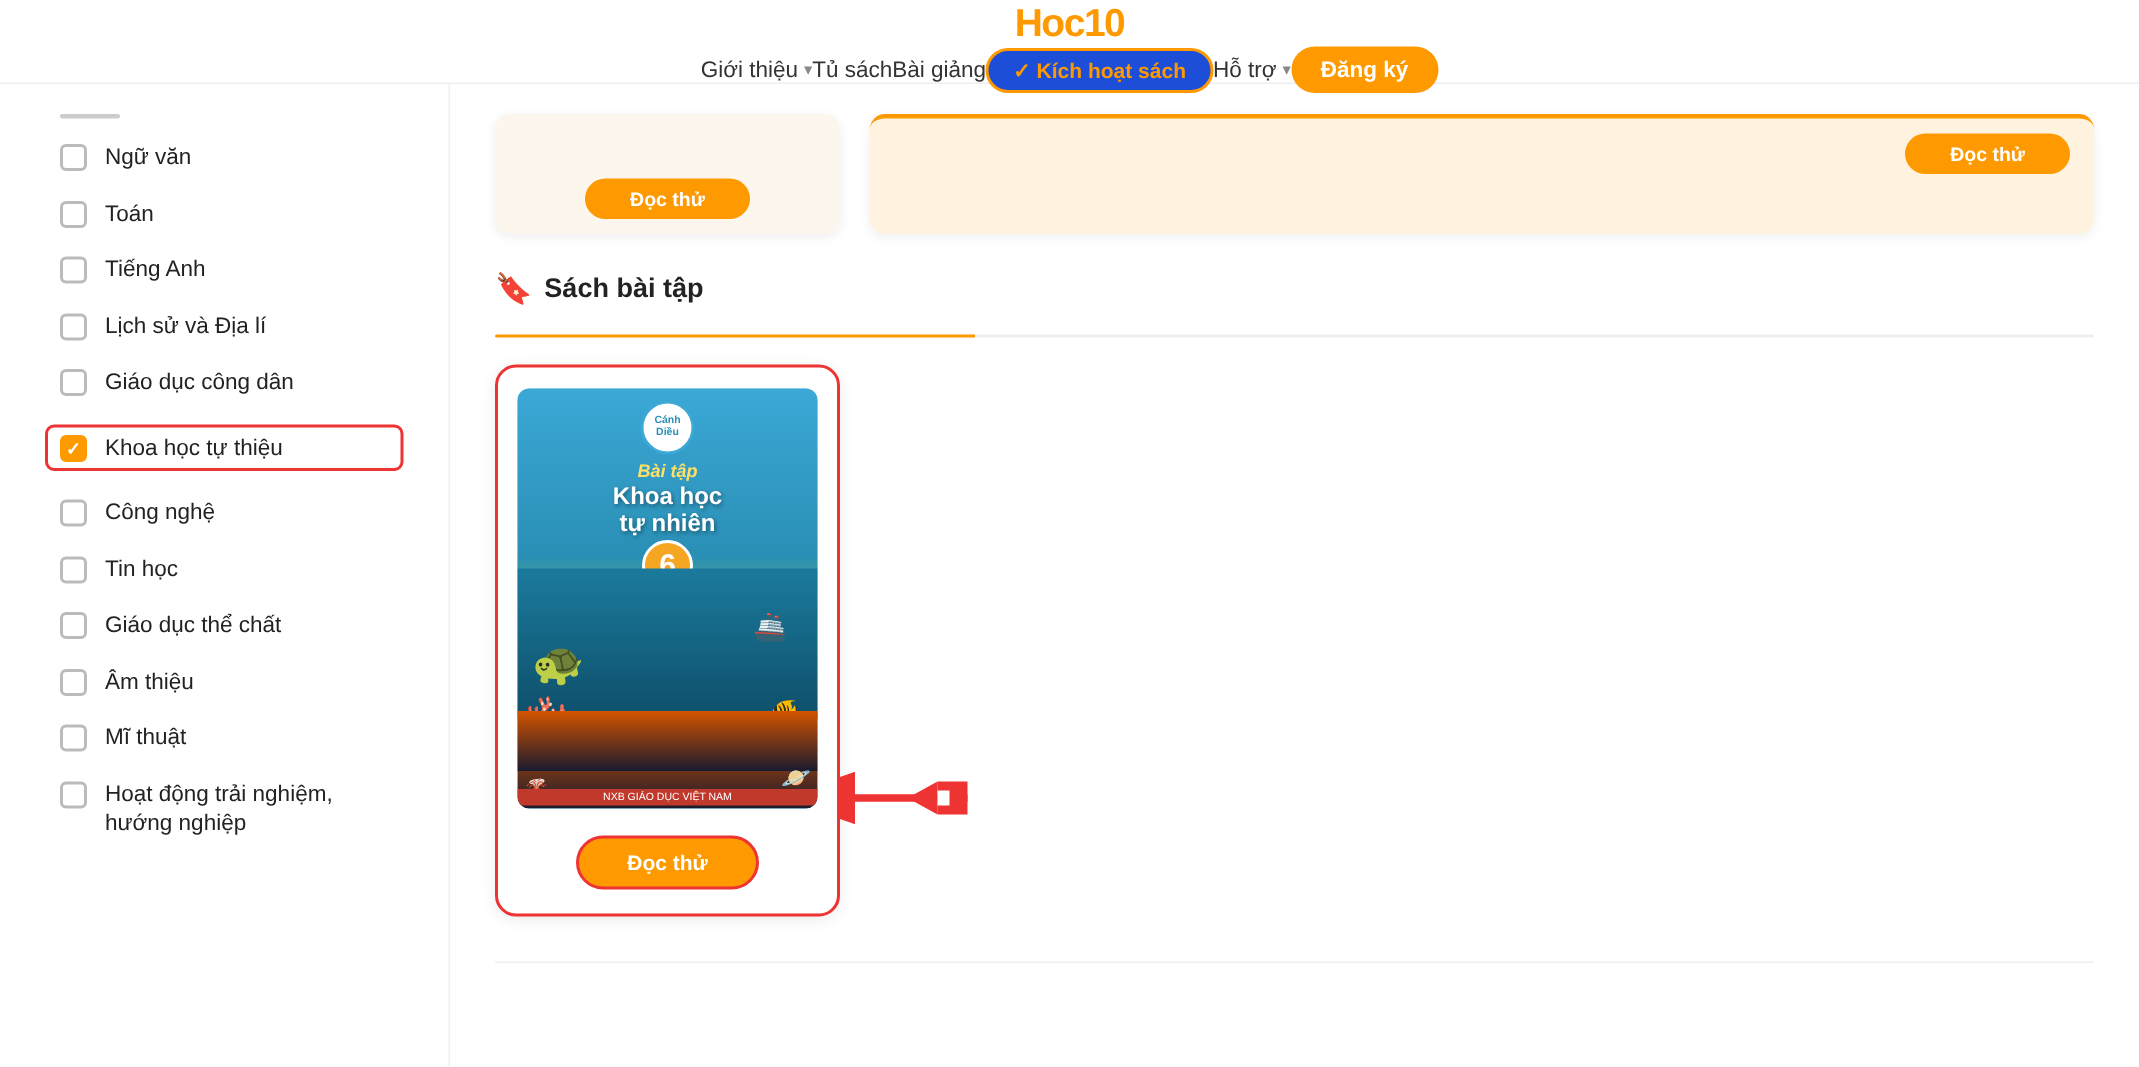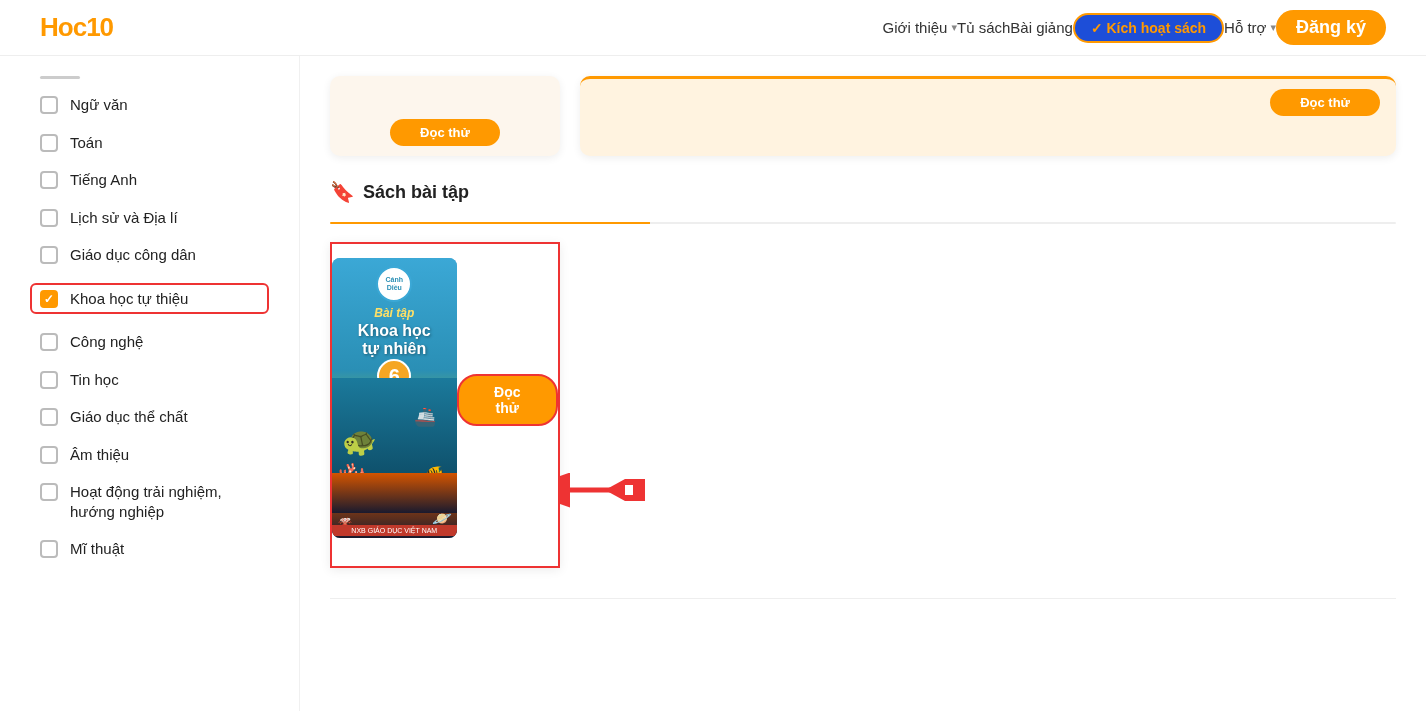--- a/index.html
+++ b/index.html
@@ -10,20 +10,21 @@
       display: flex;
       align-items: center;
       justify-content: space-between;
       padding: 0 40px;
       height: 56px;
       border-bottom: 1px solid #eee;
       background: #fff;
       position: sticky;
       top: 0;
       z-index: 100;
+      flex-direction: column;
     }
     .logo {
       font-size: 26px;
       font-weight: 900;
       color: #222;
       letter-spacing: -1px;
     }
     .logo span { color: #f90; }
     .nav {
       display: flex;
@@ -50,21 +51,21 @@
       display: flex;
       align-items: center;
       gap: 6px;
     }
     .btn-dangky {
       background: #f90;
       color: #fff;
       border: none;
       border-radius: 20px;
       padding: 7px 20px;
-      font-size: 18px;
+      font-size: 15px;
       font-weight: 700;
       cursor: pointer;
     }
 
     
     .page-body {
       display: flex;
       min-height: calc(100vh - 56px);
     }
 
@@ -150,26 +151,26 @@
     
     .cards-row {
       display: flex;
       gap: 20px;
       flex-wrap: wrap;
     }
 
     
     .book-card {
       width: 230px;
-      border-radius: 0;
+      border-radius: 14px;
       background: #fff;
       box-shadow: 0 2px 10px rgba(0,0,0,0.08);
       overflow: hidden;
       display: flex;
-      flex-direction: row;
+      flex-direction: column;
       align-items: center;
       padding-bottom: 16px;
       position: relative;
     }
     .book-card.highlighted {
       border: 2.5px solid #e33;
     }
     .book-cover {
       width: 200px;
       height: 280px;
@@ -400,25 +401,25 @@
     <div class="filter-item">
       <div class="checkbox"></div>
       <label>Giáo dục thể chất</label>
     </div>
     <div class="filter-item">
       <div class="checkbox"></div>
       <label>Âm thiệu</label>
     </div>
     <div class="filter-item">
       <div class="checkbox"></div>
+      <label>Mĩ thuật</label>
+    </div>
+    <div class="filter-item">
+      <div class="checkbox"></div>
       <label>Hoạt động trải nghiệm, hướng nghiệp</label>
-    </div>
-    <div class="filter-item">
-      <div class="checkbox"></div>
-      <label>Mĩ thuật</label>
     </div>
   </aside>
 
   <main class="main">
 
     <div style="display:flex; gap:20px; margin-bottom:24px;">
 
       <div style="background:#fdf6ed; border-radius:10px; padding:10px 16px; min-width:230px; display:flex; flex-direction:column; align-items:center; justify-content:flex-end; height:80px; box-shadow:0 2px 8px rgba(0,0,0,0.07);">
         <button class="partial-btn" style="background: #f90; color:#fff; border:none; border-radius:16px; padding:6px 30px; font-size:13px; font-weight:700; cursor:pointer;">
           <span>Đọc thử</span>

